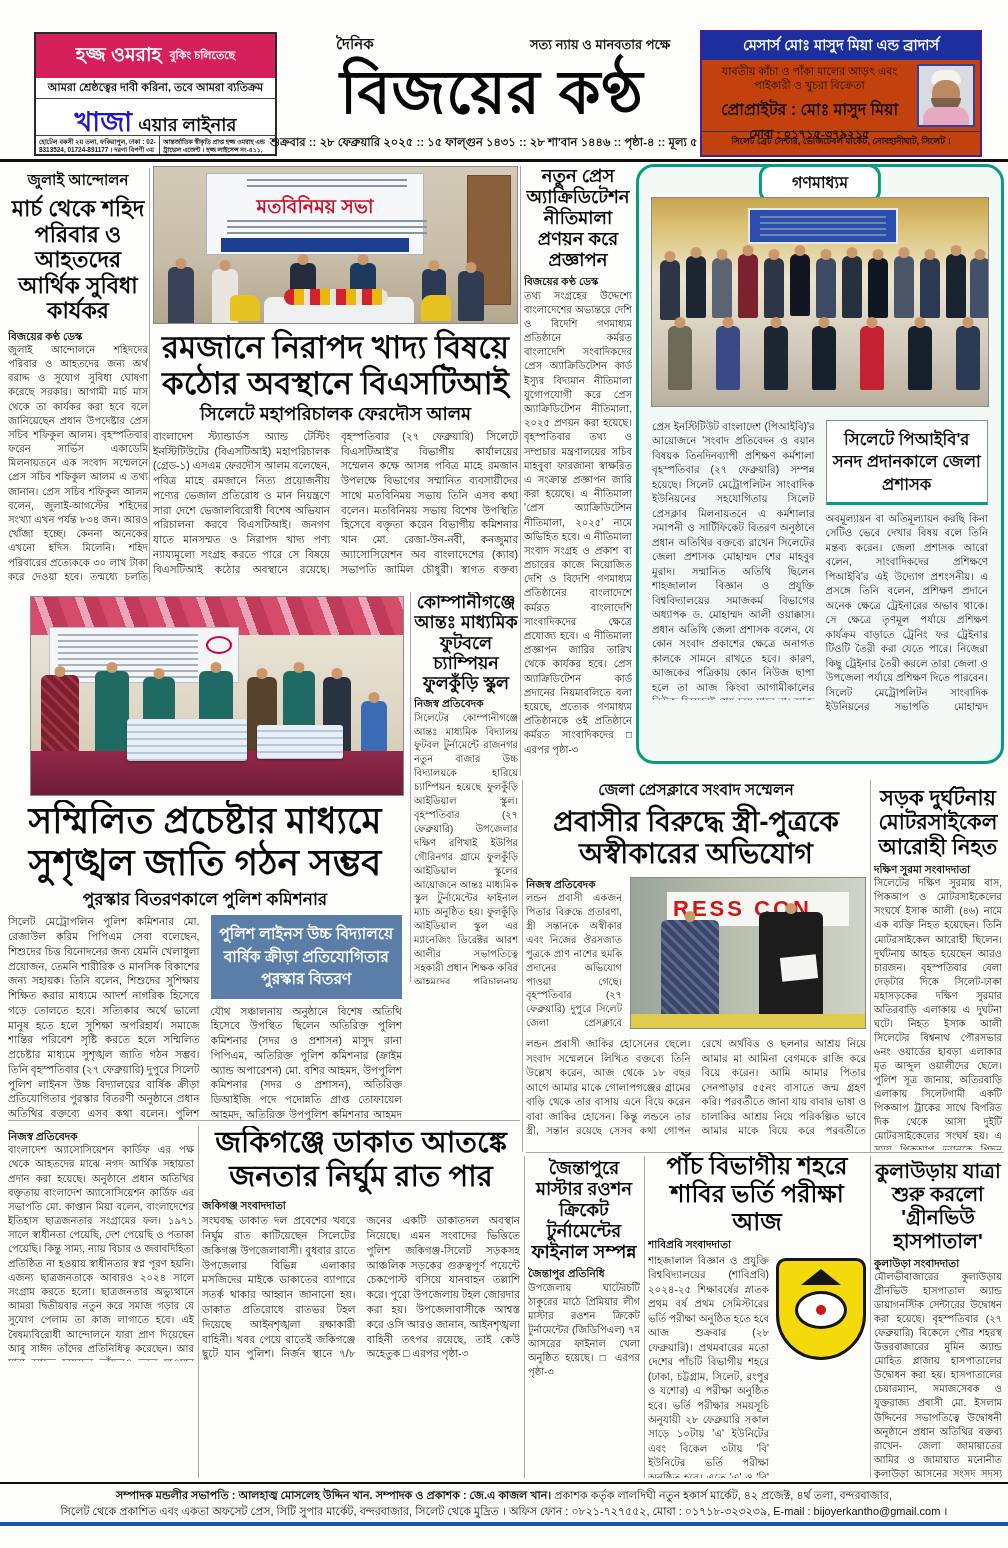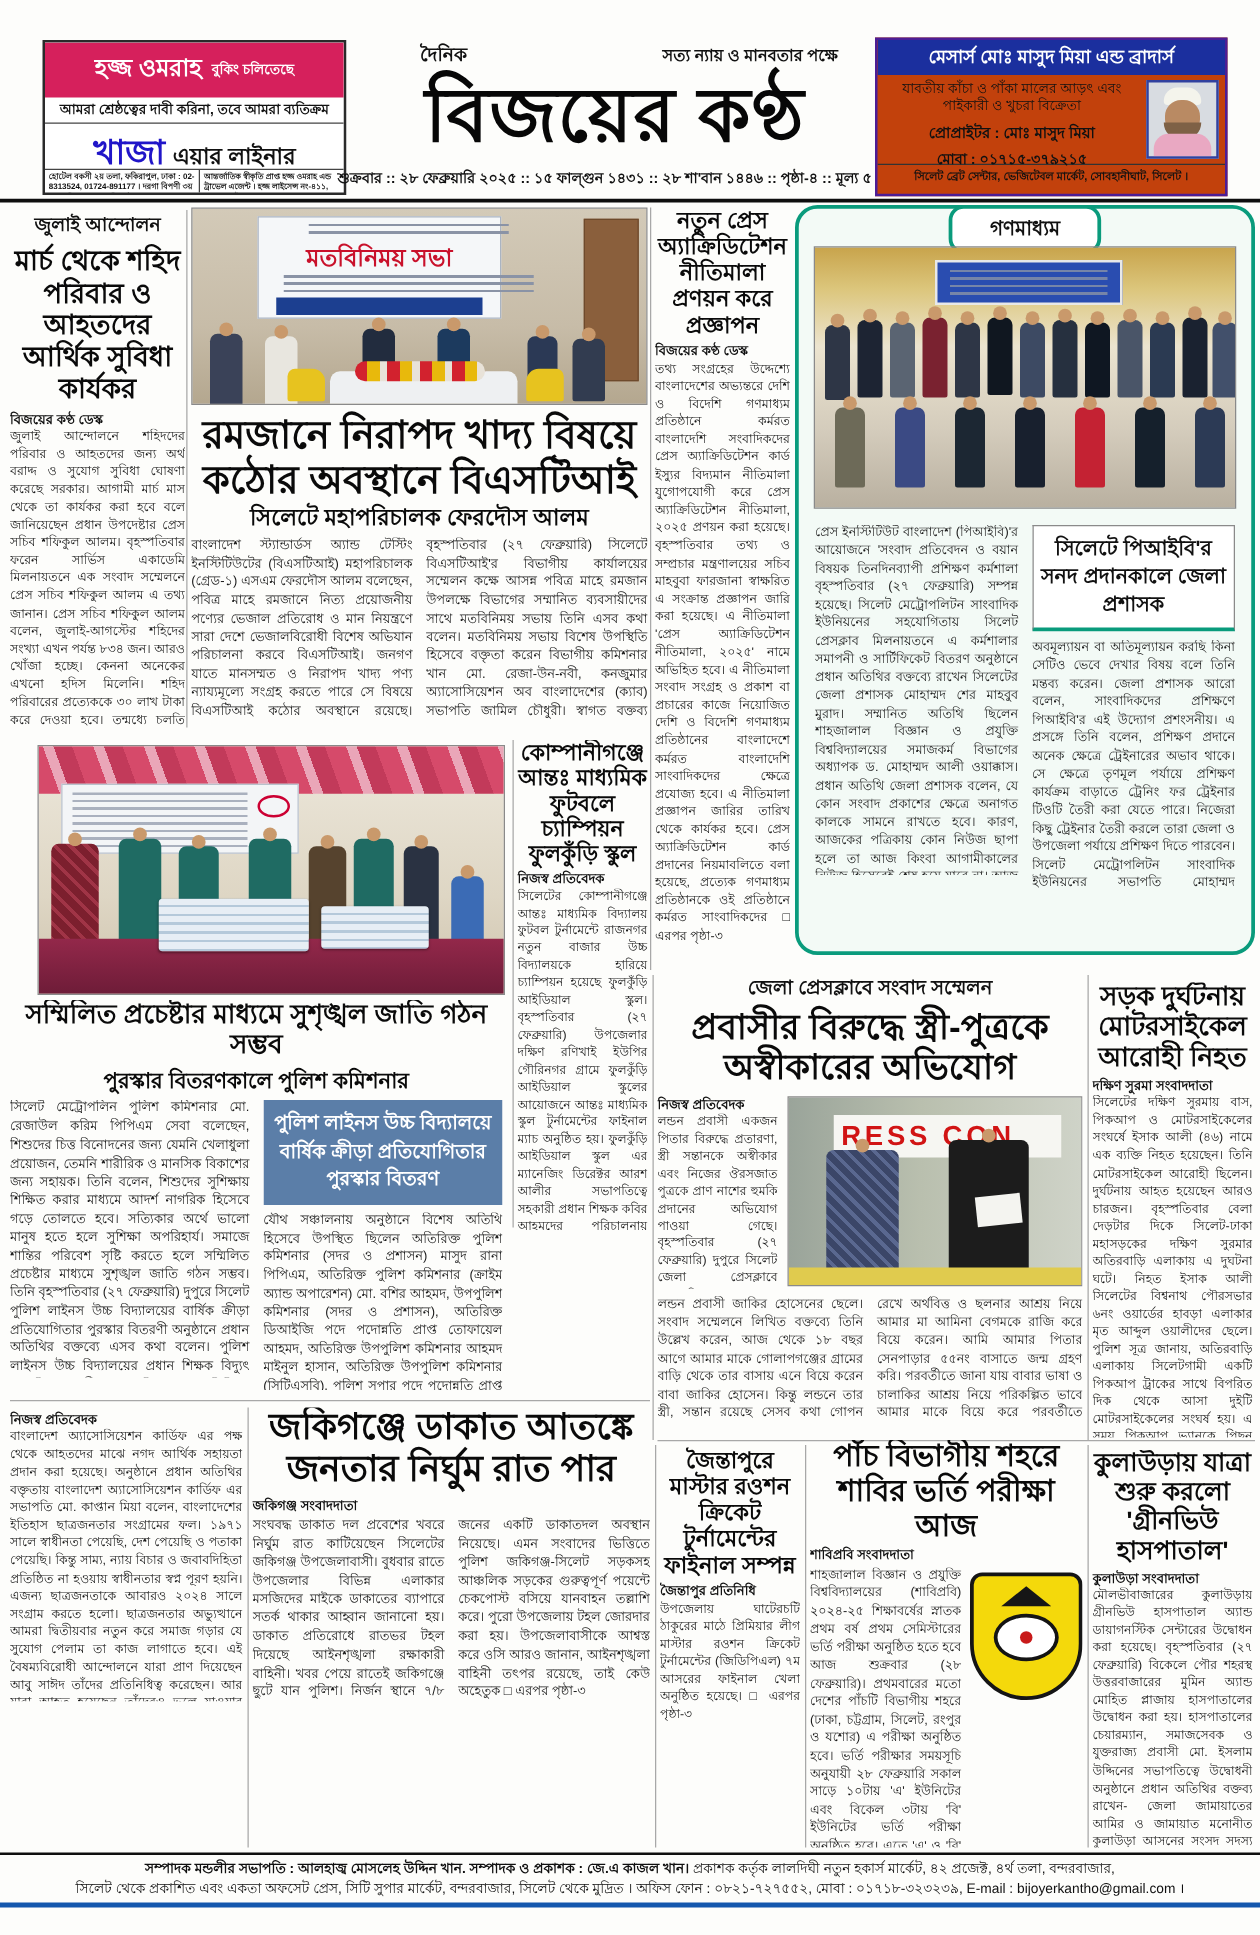--- a/index.html
+++ b/index.html
@@ -25,21 +25,21 @@
   .adL .brand .b2{font-size:18px;font-weight:800;color:#111}
   .adL .bot{display:flex;border-top:1px solid #444;height:34px}
   .adL .bot .c1{width:52%;border-right:1px solid #444;font-size:6.4px;font-weight:700;padding:2px 3px;line-height:1.3}
   .adL .bot .c2{width:48%;font-size:6.2px;font-weight:700;padding:2px 3px;line-height:1.25}
   .adL .bot .em{font-size:8.2px;font-weight:800}
   .adR{border:2px solid #4c1d95;background:#c2410c;overflow:hidden}
   .adR .ban{height:28px;background:#1b2f9e;color:#fff;display:flex;align-items:center;justify-content:center;font-size:14.5px;font-weight:800}
   .adR .mid{display:flex;height:71px}
   .adR .mtxt{flex:1;padding:4px 6px;text-align:center}
   .adR .l1{font-size:11px;font-weight:400;line-height:1.3}
-  .adR .l2{font-size:12px;font-weight:800;margin-top:4px}
+  .adR .l2{font-size:16px;font-weight:800;margin-top:4px}
   .adR .l3{font-size:11.5px;font-weight:800;margin-top:2px}
   .adR .addr{border-top:1.5px solid #333;height:20px;display:flex;align-items:center;justify-content:center;font-size:8.8px;font-weight:800}
   .portrait{position:relative;width:58px;height:63px;margin:4px 5px 0 0;background:#d8dce1;border:2px solid #31419f;overflow:hidden;flex:none}
   .portrait .cap{position:absolute;top:4px;left:50%;transform:translateX(-50%);width:30px;height:14px;background:#f4f4ec;border-radius:14px 14px 4px 4px}
   .portrait .face{position:absolute;top:14px;left:50%;transform:translateX(-50%);width:28px;height:28px;background:#b98a63;border-radius:46%}
   .portrait .beard{position:absolute;top:32px;left:50%;transform:translateX(-50%);width:30px;height:14px;background:#7e6146;border-radius:0 0 14px 14px}
   .portrait .shirt{position:absolute;bottom:0;left:4px;right:4px;height:18px;background:#e9a8c2;border-radius:12px 12px 0 0}
   
   .mast-title{font-weight:900;text-align:center;white-space:nowrap;color:#070707;letter-spacing:1px}
   
@@ -114,21 +114,21 @@
     <div class="kicker" style="font-size:15px">জুলাই আন্দোলন</div>
     <div class="hl" style="font-size:22px;margin:3px 0 5px">মার্চ থেকে শহিদ পরিবার ও আহতদের আর্থিক সুবিধা কার্যকর</div>
     <div class="byline">বিজয়ের কণ্ঠ ডেস্ক</div>
     <div class="btxt" style="font-size:10px;height:280px">জুলাই আন্দোলনে শহিদদের পরিবার ও আহতদের জন্য অর্থ বরাদ্দ ও সুযোগ সুবিধা ঘোষণা করেছে সরকার। আগামী মার্চ মাস থেকে তা কার্যকর করা হবে বলে জানিয়েছেন প্রধান উপদেষ্টার প্রেস সচিব শফিকুল আলম। বৃহস্পতিবার ফরেন সার্ভিস একাডেমি মিলনায়তনে এক সংবাদ সম্মেলনে প্রেস সচিব শফিকুল আলম এ তথ্য জানান। প্রেস সচিব শফিকুল আলম বলেন, জুলাই-আগস্টের শহিদের সংখ্যা এখন পর্যন্ত ৮৩৪ জন। আরও খোঁজা হচ্ছে। কেননা অনেকের এখনো হদিস মিলেনি। শহিদ পরিবারের প্রত্যেককে ৩০ লাখ টাকা করে দেওয়া হবে। তন্মধ্যে চলতি অর্থবছরে ১০ লাখ টাকা এবং প্রতি মাসে ২০ হাজার টাকা করে দেওয়া হবে। এ ছাড়া যেসব পরিবারের সামর্থ্য আছে তাদের  □ এরপর পৃষ্ঠা-৩</div>
   </div>
   <div class="vline" style="left:149px;top:168px;height:414px"></div>
 
   <div class="abs" style="left:153px;top:166px;width:365px">
     <div class="photo" style="width:365px;height:158px;background:linear-gradient(180deg,#d3cab8 0%,#c7bca8 60%,#b4a78f 100%)">
       <div class="abs" style="right:6px;top:8px;width:44px;height:130px;background:#8a5f3c;border:1px solid #6e4a2c"></div>
-      <div class="abs" style="left:52px;top:6px;width:195px;height:82px;background:#f5f7f9;border:1px solid #aab4c2">
+      <div class="abs" style="left:52px;top:6px;width:218px;height:82px;background:#f5f7f9;border:1px solid #aab4c2">
         <div class="tlines" style="position:absolute;left:40px;top:5px;width:160px;height:10px"></div>
         <div style="position:absolute;left:0;right:0;top:18px;text-align:center;font-weight:800;font-size:19px;color:#c9112b">মতবিনিময় সভা</div>
         <div class="tlines" style="position:absolute;left:20px;top:46px;width:200px;height:14px"></div>
         <div style="position:absolute;left:14px;right:14px;bottom:2px;height:14px;background:#1c3f90"></div>
       </div>
       <div class="fig" style="left:14px;top:100px;width:26px;height:58px;background:#3a4258"></div>
       <div class="fig" style="left:58px;top:102px;width:26px;height:56px;background:#e8e6df"></div>
       <div class="fig" style="left:136px;top:96px;width:26px;height:40px;background:#222c3e"></div>
       <div class="fig" style="left:196px;top:96px;width:26px;height:40px;background:#1c3a5e"></div>
       <div class="fig" style="left:268px;top:102px;width:24px;height:42px;background:#2b3955"></div>
@@ -206,21 +206,21 @@
   </div>
   <div class="vline" style="left:410px;top:592px;height:390px"></div>
 
   <div class="abs" style="left:414px;top:592px;width:104px;height:392px;overflow:hidden">
     <div class="hl" style="font-size:17.5px">কোম্পানীগঞ্জে আন্তঃ মাধ্যমিক ফুটবলে চ্যাম্পিয়ন ফুলকুঁড়ি স্কুল</div>
     <div class="byline" style="margin-top:3px">নিজস্ব প্রতিবেদক</div>
     <div class="btxt" style="font-size:9.8px;height:300px">সিলেটের কোম্পানীগঞ্জে আন্তঃ মাধ্যমিক বিদ্যালয় ফুটবল টুর্নামেন্টে রাজনগর নতুন বাজার উচ্চ বিদ্যালয়কে হারিয়ে চ্যাম্পিয়ন হয়েছে ফুলকুঁড়ি আইডিয়াল স্কুল। বৃহস্পতিবার (২৭ ফেব্রুয়ারি) উপজেলার দক্ষিণ রণিখাই ইউপির গৌরিনগর গ্রামে ফুলকুঁড়ি আইডিয়াল স্কুলের আয়োজনে আন্তঃ মাধ্যমিক স্কুল টুর্নামেন্টের ফাইনাল ম্যাচ অনুষ্ঠিত হয়। ফুলকুঁড়ি আইডিয়াল স্কুল এর ম্যানেজিং ডিরেক্টর আরশ আলীর সভাপতিত্বে সহকারী প্রধান শিক্ষক কবির আহমদের পরিচালনায় অনুষ্ঠানে স্বাগত বক্তব্য রাখেন স্কুলের প্রধান শিক্ষক আনোয়ারুল হক। প্রধান অতিথি হিসাবে বক্তব্য রাখেন সিলেট-৪ আসনের সাবেক এমপি পদপ্রার্থী আব্দুল। প্রধান বক্তা হিসেবে উপস্থিত ছিলেন সাবেক ভাইস চেয়ারম্যান জামাল উদ্দিন, ইউপি সদস্য মাহমুদ, বিশিষ্ট মুরব্বি হাজী মিয়া, আলা উদ্দিন, মারফিন আলী প্রমুখ।  □ এরপর পৃষ্ঠা-৩</div>
   </div>
 
   <div class="abs" style="left:8px;top:800px;width:394px;height:320px;overflow:hidden">
-    <div class="hl" style="font-size:21px">সম্মিলিত প্রচেষ্টার মাধ্যমে সুশৃঙ্খল জাতি গঠন সম্ভব</div>
+    <div class="hl" style="font-size:36px">সম্মিলিত প্রচেষ্টার মাধ্যমে সুশৃঙ্খল জাতি গঠন সম্ভব</div>
     <div class="hl" style="font-size:17px;font-weight:600;margin-top:6px">পুরস্কার বিতরণকালে পুলিশ কমিশনার</div>
     <div style="display:flex;gap:11px;margin-top:6px">
       <div class="btxt" style="width:50%;height:222px">সিলেট মেট্রোপলিন পুলিশ কমিশনার মো. রেজাউল করিম পিপিএম সেবা বলেছেন, শিশুদের চিত্ত বিনোদনের জন্য যেমনি খেলাধুলা প্রয়োজন, তেমনি শারীরিক ও মানসিক বিকাশের জন্য সহায়ক। তিনি বলেন, শিশুদের সুশিক্ষায় শিক্ষিত করার মাধ্যমে আদর্শ নাগরিক হিসেবে গড়ে তোলতে হবে। সত্যিকার অর্থে ভালো মানুষ হতে হলে সুশিক্ষা অপরিহার্য। সমাজে শান্তির পরিবেশ সৃষ্টি করতে হলে সম্মিলিত প্রচেষ্টার মাধ্যমে সুশৃঙ্খল জাতি গঠন সম্ভব। তিনি বৃহস্পতিবার (২৭ ফেব্রুয়ারি) দুপুরে সিলেট পুলিশ লাইনস উচ্চ বিদ্যালয়ের বার্ষিক ক্রীড়া প্রতিযোগিতার পুরস্কার বিতরণী অনুষ্ঠানে প্রধান অতিথির বক্তব্যে এসব কথা বলেন। পুলিশ লাইনস উচ্চ বিদ্যালয়ের প্রধান শিক্ষক বিদ্যুৎ জ্যোতি চক্রবর্তীর সভাপতিত্বে এবং সিনিয়র শিক্ষক রমা রানী চক্রবর্তী, সহকারী শিক্ষক মাহবুবুর রহমান ও জাকির আহমদ চৌধুরীর</div>
       <div style="width:50%">
         <div class="bluebox">পুলিশ লাইনস উচ্চ বিদ্যালয়ে বার্ষিক ক্রীড়া প্রতিযোগিতার পুরস্কার বিতরণ</div>
         <div class="btxt" style="margin-top:6px;height:142px">যৌথ সঞ্চালনায় অনুষ্ঠানে বিশেষ অতিথি হিসেবে উপস্থিত ছিলেন অতিরিক্ত পুলিশ কমিশনার (সদর ও প্রশাসন) মাসুদ রানা পিপিএম, অতিরিক্ত পুলিশ কমিশনার (ক্রাইম অ্যান্ড অপারেশন) মো. বশির আহমদ, উপপুলিশ কমিশনার (সদর ও প্রশাসন), অতিরিক্ত ডিআইজি পদে পদোন্নতি প্রাপ্ত তোফায়েল আহমদ, অতিরিক্ত উপপুলিশ কমিশনার আহমদ মাইনুল হাসান, অতিরিক্ত উপপুলিশ কমিশনার (সিটিএসবি), পুলিশ সুপার পদে পদোন্নতি প্রাপ্ত মোহাম্মদ সাইফুল ইসলাম,  □ এরপর পৃষ্ঠা-৩</div>
       </div>
     </div>
   </div>
 

